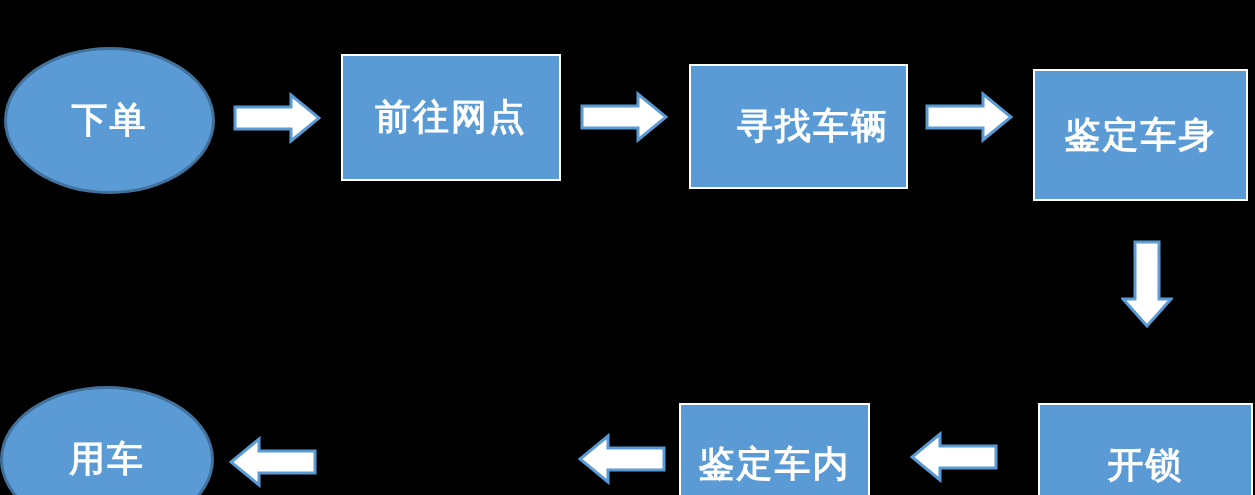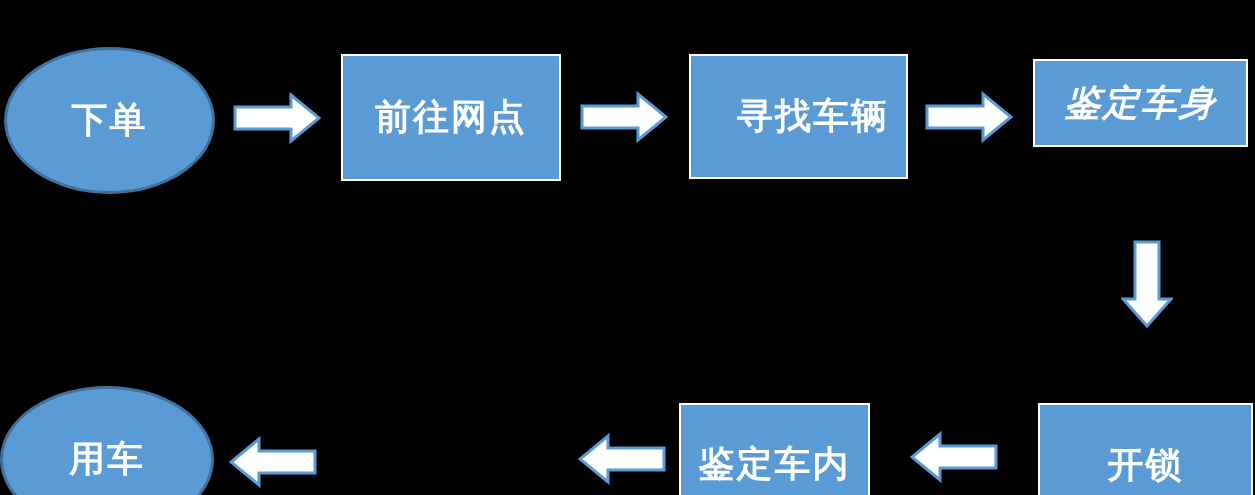--- a/index.html
+++ b/index.html
@@ -45,22 +45,22 @@
   .arrow polygon {
     fill: #FFFFFF;
     stroke: #5B9BD5;
     stroke-width: 3;
     stroke-linejoin: miter;
   }
 
   
   #n-place-order      { left: 4px;    top: 6px;   width: 211px; height: 147px; }
   #n-go-to-outlet     { left: 341px;  top: 13px;  width: 220px; height: 127px; justify-content: center; }
-  #n-find-vehicle     { left: 689px;  top: 13px;  width: 219px; height: 125px; padding-left: 29px; }
-  #n-inspect-body     { left: 1033px; top: 18px;  width: 215px; height: 88px; font-style: italic; }
+  #n-find-vehicle     { left: 689px;  top: 23px;  width: 219px; height: 125px; padding-left: 29px; }
+  #n-inspect-body     { left: 1033px; top: 28px;  width: 215px; height: 132px; }
   #n-unlock           { left: 1038px; top: 362px; width: 215px; height: 124px; }
   #n-inspect-interior { left: 679px;  top: 362px; width: 191px; height: 122px; }
   #n-start            { left: 343px;  top: 362px; width: 214px; height: 120px; }
   #n-use-car          { left: 0;    top: 345px; width: 214px; height: 147px; text-align: center; }
 
   
   #a1 { left: 233px;  top: 51px;  }
   #a2 { left: 580px;  top: 50px;  }
   #a3 { left: 925px;  top: 50px;  }
   #a4 { left: 1121px; top: 199px; }

